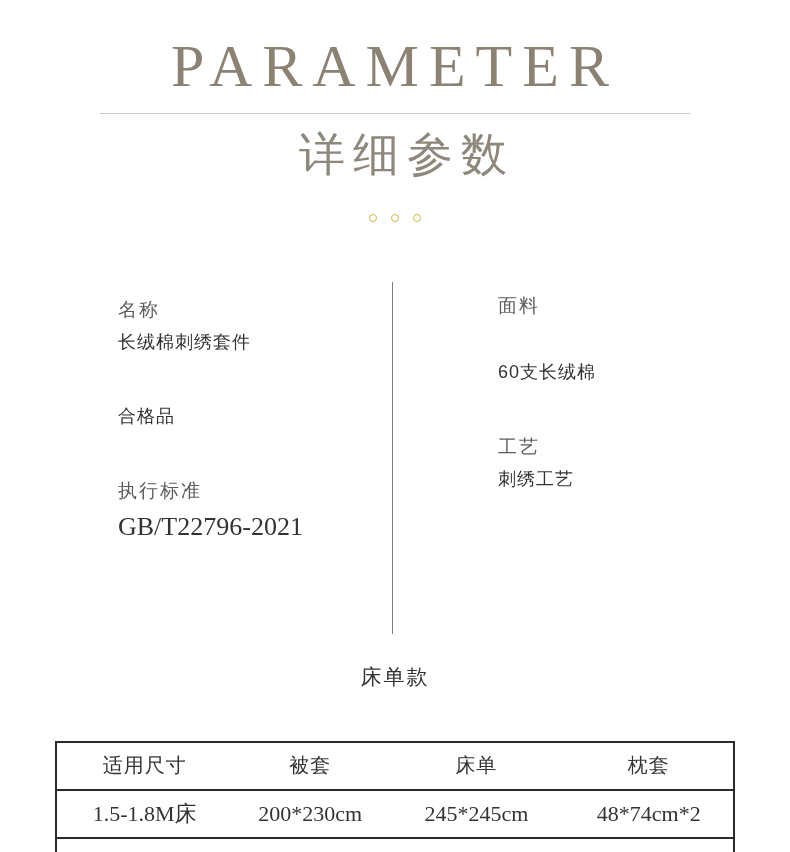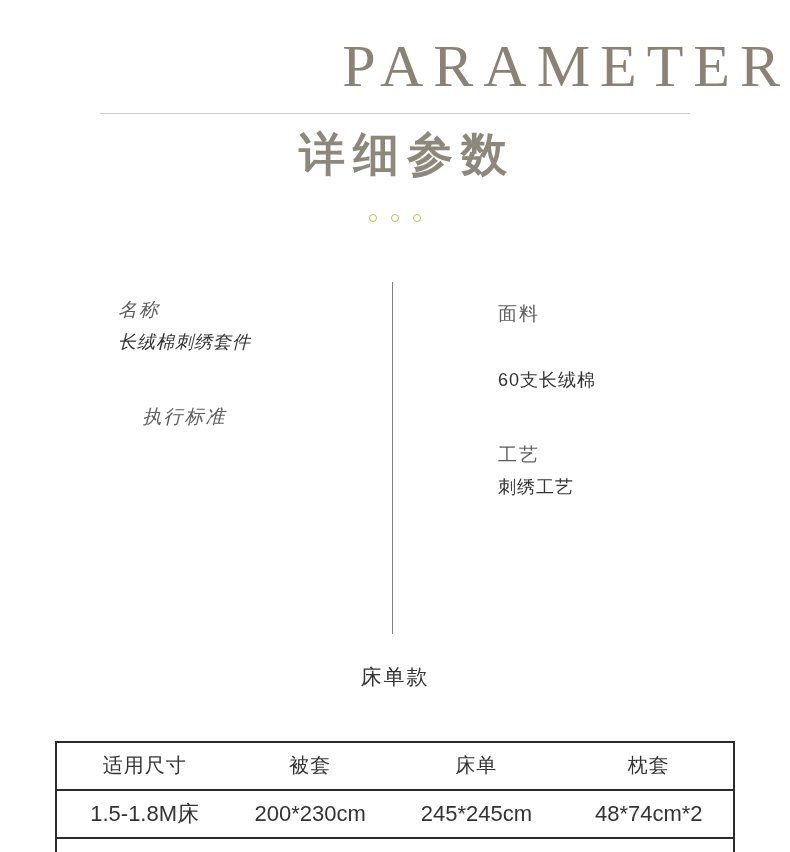--- a/index.html
+++ b/index.html
@@ -12,38 +12,38 @@
     background: #ffffff;
     overflow: hidden;
     position: relative;
     font-family: "Liberation Sans", sans-serif;
     color: #333;
   }
 
   
   .title-en {
     margin: 30px 0 0 0;
-    text-align: right;
+    text-align: center;
     font-family: "Liberation Serif", serif;
     font-weight: 400;
     font-size: 60px;
     line-height: 1.2;
     letter-spacing: 10px;
     color: var(--color-accent, #8b8274);
   }
   .header-rule {
     width: 590px;
     height: 0;
     border-top: 1px solid var(--color-rule, #cfcac3);
     margin: 11px auto 0 auto;
   }
   .title-cn {
     margin: 12px 0 0 0;
     text-align: center;
-    font-weight: 700;
+    font-weight: 400;
     font-size: 46px;
     line-height: 1.25;
     letter-spacing: 8px;
     color: var(--color-subtitle, #8e887c);
     padding-left: 24px;
   }
   .dots {
     margin-top: 30px;
     text-align: center;
     line-height: 0;
@@ -57,32 +57,32 @@
     margin: 0 5px;
     background: #fff;
   }
 
   
   .specs {
     position: relative;
     margin-top: 66px;
     height: 355px;
   }
-  .specs .col-left  { position: absolute; left: 118px; top: 12px; font-style: italic; }
-  .specs .col-right { position: absolute; left: 498px; top: 16px; }
+  .specs .col-left  { position: absolute; left: 118px; top: 12px; }
+  .specs .col-right { position: absolute; left: 498px; top: 8px; }
   .v-divider {
     position: absolute;
     left: 392px;
     top: -6px;
     width: 1px;
     height: 352px;
     background: var(--color-divider, #7e7e7e);
   }
   .spec-item { margin-bottom: 56px; }
-  .spec-item.extra-gap { margin-top: 12px; text-align: center; }
+  .spec-item.extra-gap { margin-top: 12px; }
   .spec-label {
     font-size: 19px;
     font-weight: 300;
     color: var(--color-text_label, #5d5d5d);
     letter-spacing: 2px;
     margin-bottom: 14px;
     line-height: 1;
   }
   .spec-value {
     font-size: 18px;
@@ -123,21 +123,21 @@
     height: 44px;
     font-size: 20px;
     font-weight: 400;
     color: var(--color-text_dark, #333333);
     letter-spacing: 1px;
     text-align: center;
     border-bottom: 2px solid var(--color-table_border, #2b2b2b);
   }
   .size-table td {
     height: 44px;
-    font-family: Liberation Sans, sans-serif;
+    font-family: Liberation Serif, serif;
     font-size: 22px;
     color: var(--color-text_dark, #333333);
     text-align: center;
     border-bottom: 2px solid var(--color-table_border, #2b2b2b);
   }
   .size-table tr.cut-row td {
     height: 40px;
     border-bottom: none;
   }
 </style>
@@ -157,23 +157,25 @@
     </div>
   </header>
 
   <section class="specs">
     <div class="col-left">
       <div class="spec-item">
         <div class="spec-label">名称</div>
         <div class="spec-value">长绒棉刺绣套件</div>
       </div>
       <div class="spec-item">
+        <div class="spec-value">合格品</div>
       </div>
       <div class="spec-item extra-gap">
         <div class="spec-label">执行标准</div>
+        <div class="spec-value serif">GB/T22796-2021</div>
       </div>
     </div>
 
     <div class="v-divider"></div>
 
     <div class="col-right">
       <div class="spec-item">
         <div class="spec-label">面料</div>
         <div class="spec-value bold">60支长绒棉</div>
       </div>

